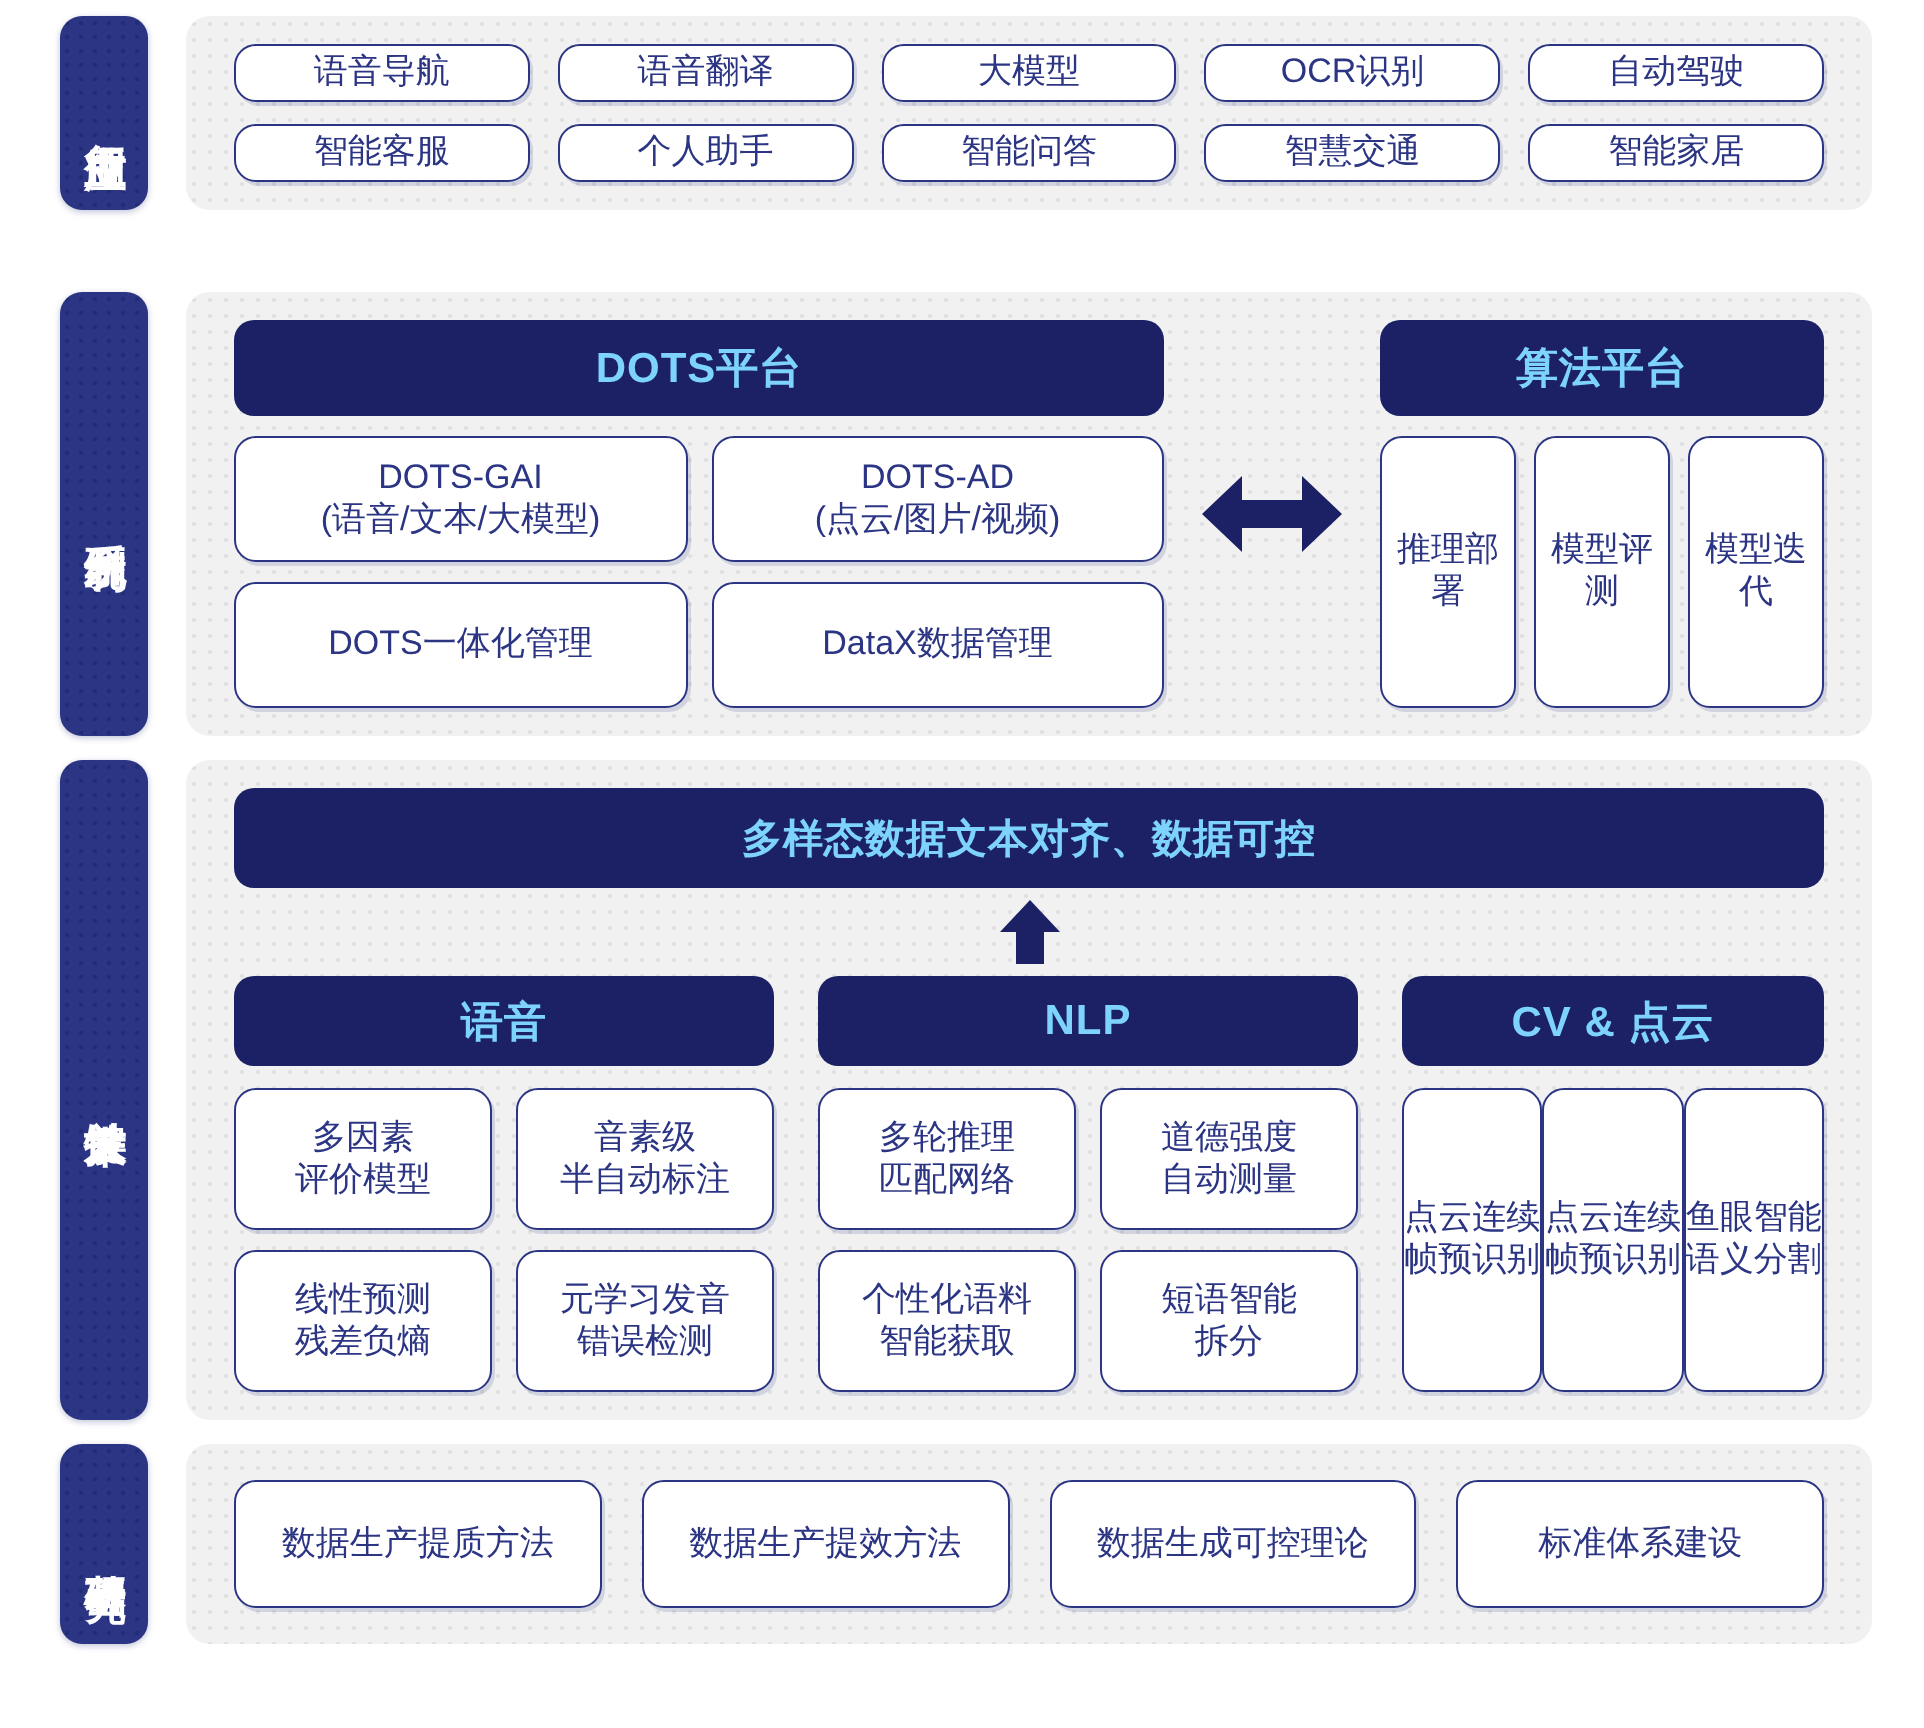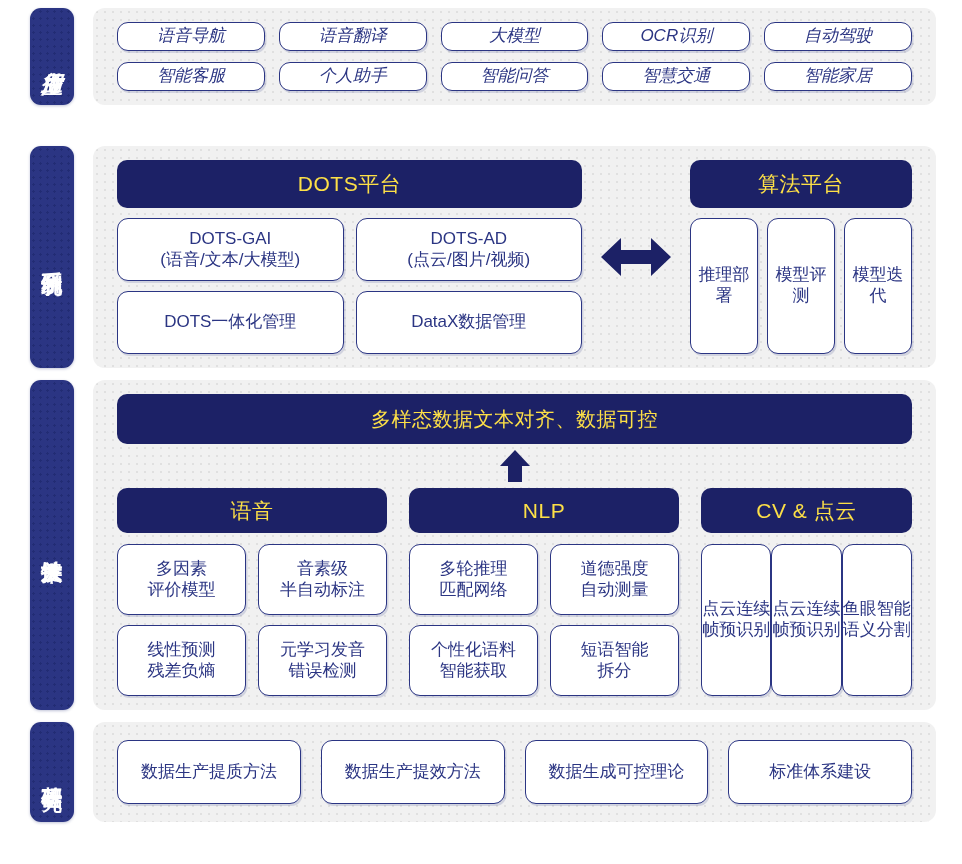--- a/index.html
+++ b/index.html
@@ -6,21 +6,21 @@
   body{
     width:962px;height:864px;
     background:#ffffff;
     font-family:"Liberation Sans","DejaVu Sans",sans-serif;
     overflow:hidden;
   }
   .canvas{position:relative;width:962px;height:864px;}
 
   
   .row{display:flex;align-items:stretch;position:absolute;left:0;right:0;}
-  .row-industry{top:8px;height:97px;font-style:italic;}
+  .row-industry{top:8px;height:97px;}
   .row-system{top:146px;height:222px;}
   .row-key{top:380px;height:330px;}
   .row-basic{top:722px;height:100px;}
 
   
   .vtab{
     width:44px;margin-left:30px;flex:0 0 44px;
     border-radius:11px;
     background-color:#2b3583;
     background-image:radial-gradient(#222c74 1px, transparent 1.2px);
@@ -60,23 +60,23 @@
     text-align:center;
     line-height:1.22;
     box-sizing:border-box;
     box-shadow:1.5px 2px 0 rgba(43,53,131,.16);
     white-space:pre-line;
   }
 
   
   .bar{
     background:#1c2166;
-    color:#fde047;
+    color:#7dd3fc;
     border-radius:10px;
-    font-size:21px;font-weight:normal;
+    font-size:21px;font-weight:bold;
     display:flex;align-items:center;justify-content:center;
     text-align:center;
     box-sizing:border-box;
     letter-spacing:.5px;
   }
 
   
   .industry-grid{
     position:absolute;left:24px;right:24px;top:14px;bottom:14px;
     display:grid;

